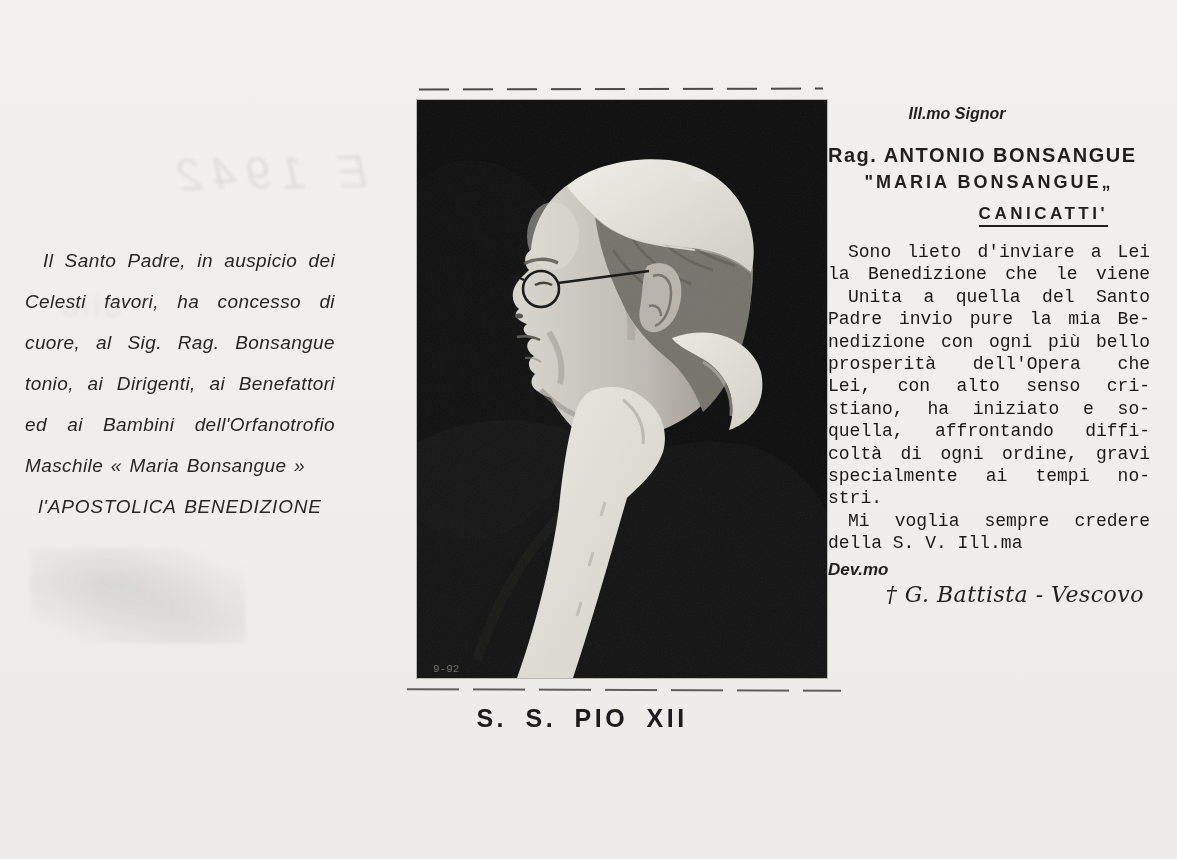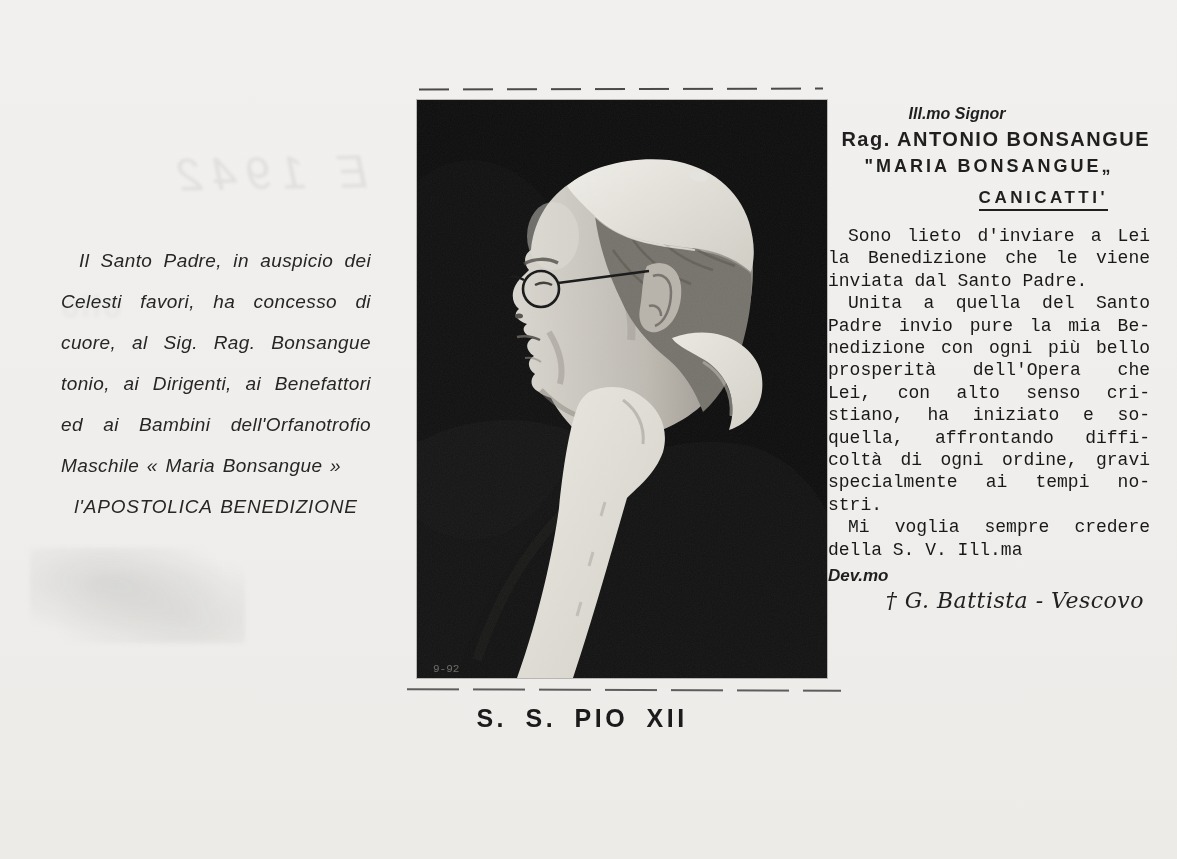--- a/index.html
+++ b/index.html
@@ -6,21 +6,21 @@
   .page{
     position:relative;width:1177px;height:859px;overflow:hidden;
     background:linear-gradient(180deg,#f1f0ee 0%,#efeeec 55%,#ecebe8 100%);
     font-family:"Liberation Sans",sans-serif;
   }
   
   .left-note{
     position:absolute;left:25px;top:240px;width:310px;
     font-family:"Liberation Sans",sans-serif;font-style:italic;
     font-size:19px;line-height:41px;color:#262626;
-    letter-spacing:.4px;word-spacing:2px;margin-left:36px;
+    letter-spacing:.4px;word-spacing:2px;
   }
   .left-note .ln{height:41px;overflow:hidden;}
   .jl{text-align:justify;text-align-last:justify;}
   .ind1{text-indent:18px;}
   .cl{text-align:center;letter-spacing:.8px;}
   
   .photo-zone{position:absolute;left:377px;top:88px;width:410px;height:606px;margin-left:40px;}
   .rule{position:absolute;height:2px;}
   .rule-top{
     left:2px;top:0;width:404px;transform:rotate(-.15deg);
@@ -36,21 +36,21 @@
   }
   .photo svg{display:block;}
   .caption{
     position:absolute;left:377px;top:703px;width:410px;text-align:center;
     font-weight:600;font-size:25px;line-height:30px;
     letter-spacing:3.5px;word-spacing:8px;color:#1b1b1b;
   }
   
   .right-col{position:absolute;left:828px;top:104px;width:322px;color:#1f1f1f;}
   .salutation{font-style:italic;font-weight:600;font-size:16px;line-height:20px;text-align:center;padding-right:64px;}
-  .name{font-weight:700;font-size:20px;line-height:22px;text-align:right;letter-spacing:1.5px;margin-top:4px;white-space:nowrap;}
+  .name{font-weight:700;font-size:20px;line-height:22px;text-align:left;letter-spacing:1.5px;margin-top:20px;white-space:nowrap;}
   .role{font-weight:500;font-size:16.5px;line-height:19px;text-align:center;margin-top:4px;letter-spacing:.2px;}
   .institution{font-weight:600;font-size:18px;line-height:20px;text-align:center;letter-spacing:3px;margin-top:6px;}
   .city-row{text-align:right;padding-right:42px;margin-top:12px;}
   .city{
     display:inline-block;font-weight:700;font-size:17px;line-height:20px;
     letter-spacing:3.5px;border-bottom:2.5px solid #1f1f1f;padding-bottom:1px;
   }
   .letter-body{
     margin-top:14px;font-family:"Liberation Mono",monospace;
     font-size:18px;line-height:22.4px;color:#191919;
@@ -172,21 +172,20 @@
   <div class="right-col">
     <div class="salutation">Ill.mo Signor</div>
     <div class="name">Rag. ANTONIO BONSANGUE</div>
     <div class="institution">"MARIA BONSANGUE„</div>
     <div class="city-row">
       <span class="city">CANICATTI'</span>
     </div>
     <div class="letter-body">
       <div class="tl tind">Sono lieto d'inviare a Lei</div>
       <div class="tl">la Benedizione che le viene</div>
-      <div class="tl pend">inviata dal Santo Padre.</div>
       <div class="tl tind">Unita a quella del Santo</div>
       <div class="tl">Padre invio pure la mia Be-</div>
       <div class="tl">nedizione con ogni più bello</div>
       <div class="tl">prosperità dell'Opera che</div>
       <div class="tl">Lei, con alto senso cri-</div>
       <div class="tl">stiano, ha iniziato e so-</div>
       <div class="tl">quella, affrontando diffi-</div>
       <div class="tl">coltà di ogni ordine, gravi</div>
       <div class="tl">specialmente ai tempi no-</div>
       <div class="tl pend">stri.</div>

